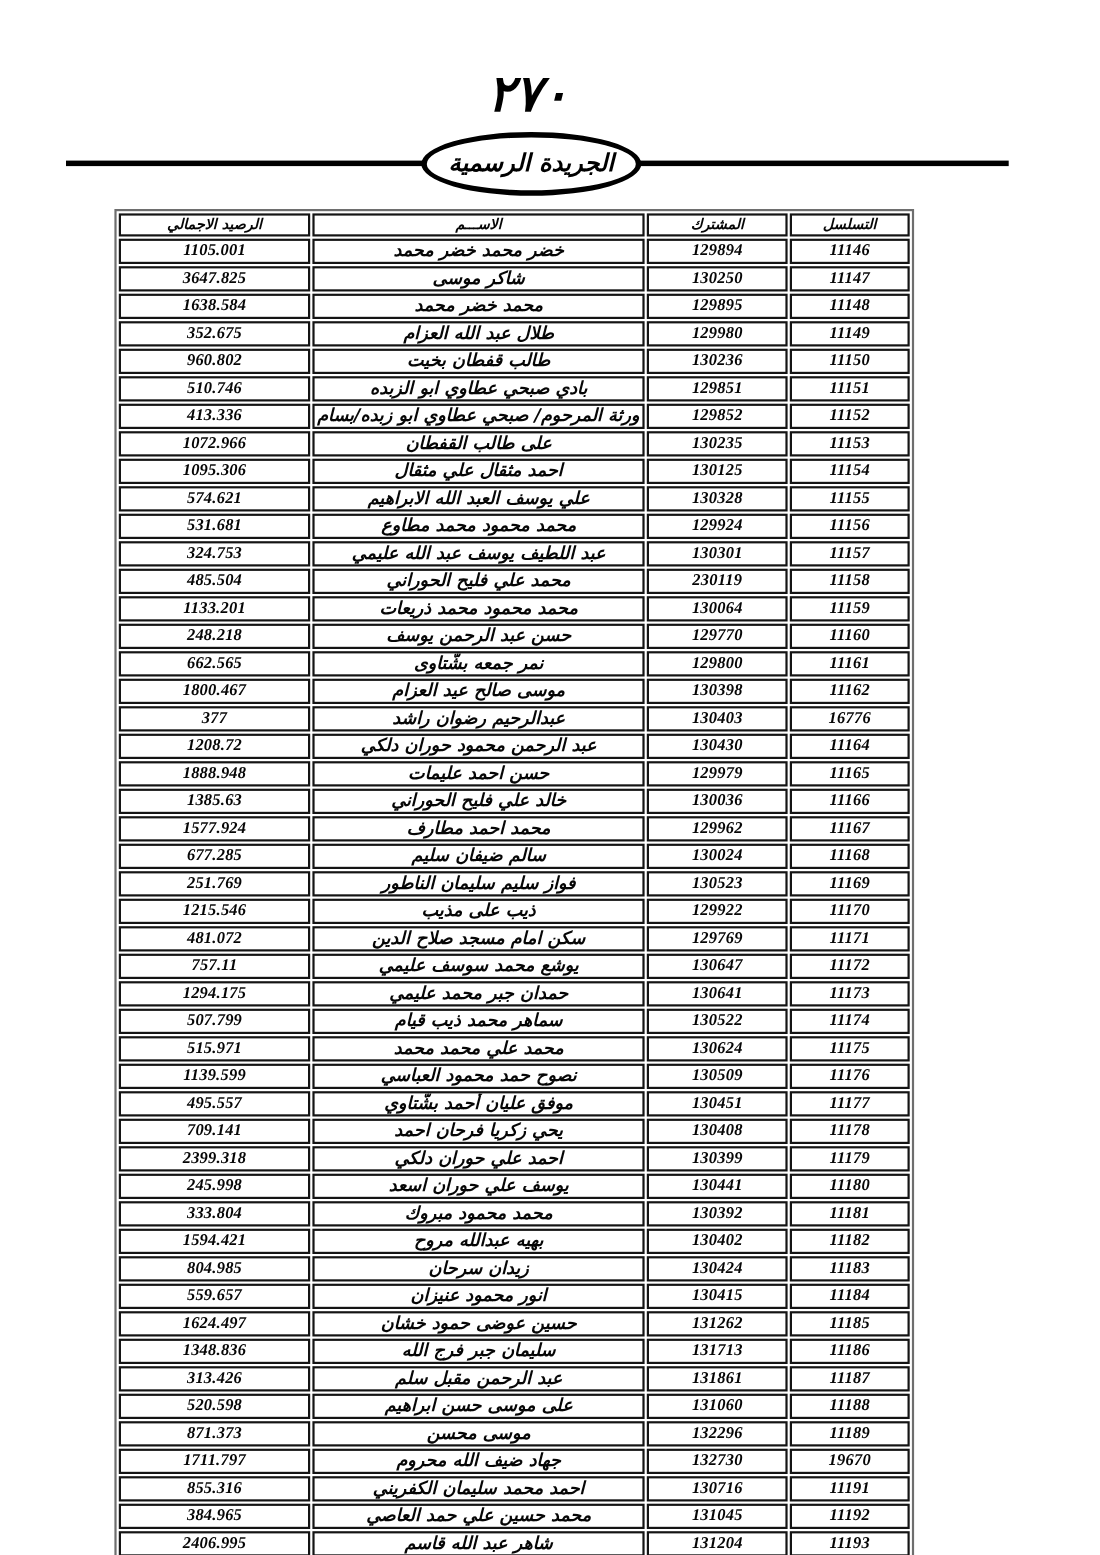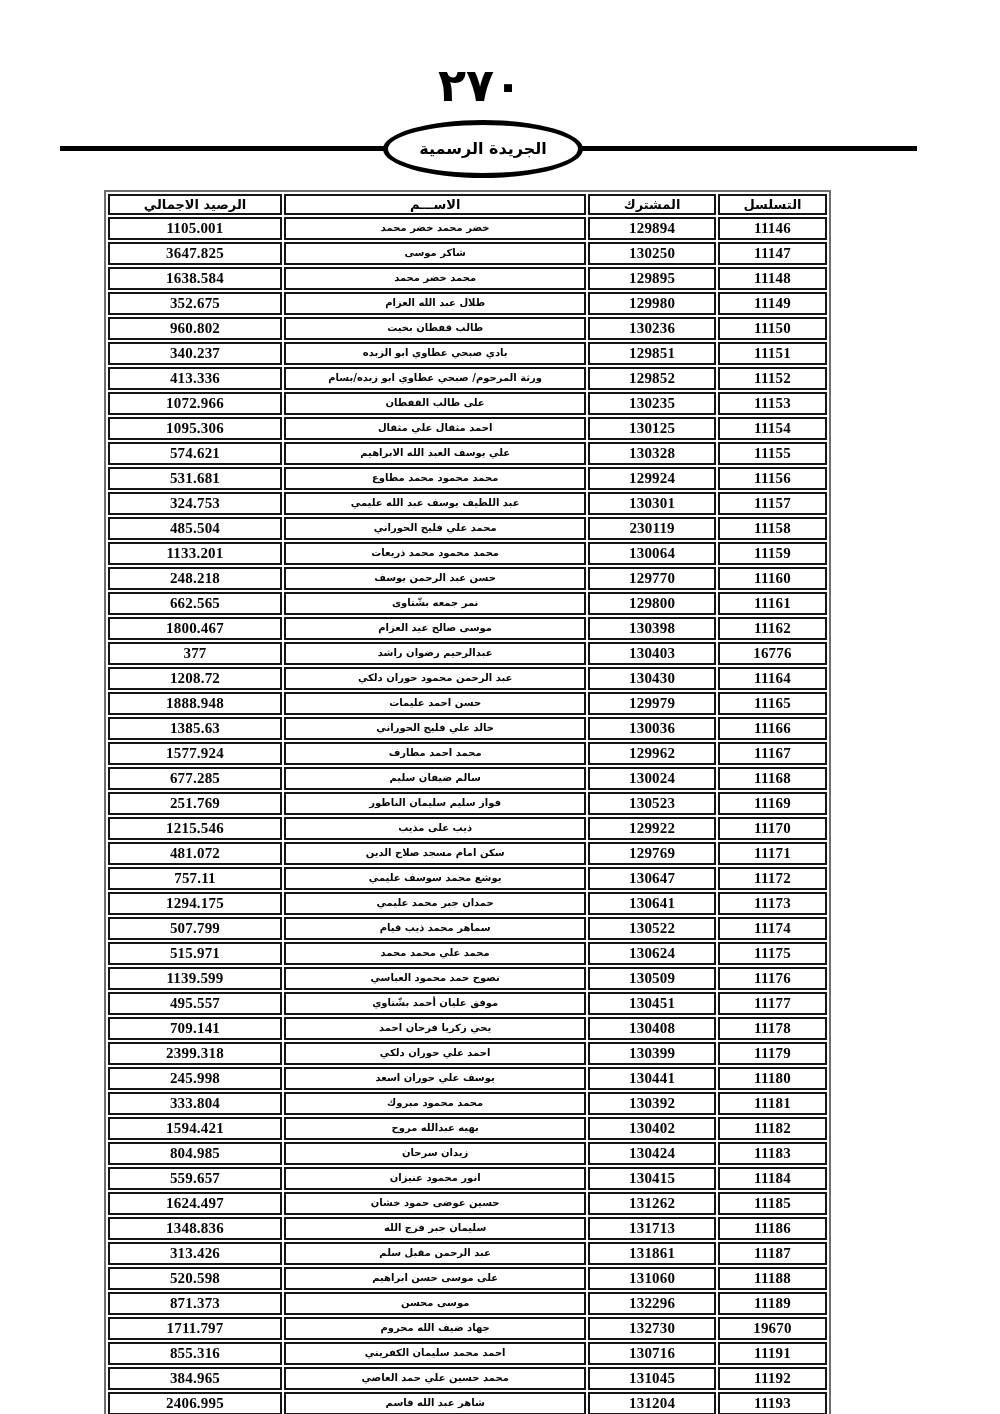--- a/index.html
+++ b/index.html
@@ -8,20 +8,21 @@
     background: #ffffff;
     font-family: "DejaVu Sans", sans-serif;
   }
   .page {
     position: relative;
     width: 1000px;
     height: 1414px;
     background: #ffffff;
     overflow: hidden;
     direction: rtl;
+    font-style: italic;
   }
   .page-number {
     position: absolute;
     top: 62px;
     left: 380px;
     width: 200px;
     text-align: center;
     font-size: 46px;
     font-weight: bold;
     color: #000;
@@ -45,21 +46,21 @@
     height: 48px;
     background: #fff;
     border: 5px solid #000;
     border-radius: 50%;
     display: flex;
     align-items: center;
     justify-content: center;
     z-index: 2;
   }
   .banner-title {
-    font-size: 16px;
+    font-size: 22px;
     font-weight: bold;
     color: #000;
     white-space: nowrap;
     padding-bottom: 2px;
   }
   .table-wrap {
     position: absolute;
     top: 190px;
     left: 104px;
     width: 727px;
@@ -93,21 +94,21 @@
   .col-serial   { width: 15.3%; }
   .col-subscriber { width: 17.9%; }
   .col-name     { width: 42.4%; }
   .col-balance  { width: 24.4%; }
   td.cell-serial, td.cell-subscriber, td.cell-balance {
     font-family: "Liberation Serif", serif;
     font-size: 15px;
     letter-spacing: 0.2px;
   }
   td.cell-name {
-    font-size: 10px;
+    font-size: 16px;
     line-height: 1.05;
   }
 </style>
 </head>
 <body>
 
 <div class="page">
 
   <div class="page-number">٢٧٠</div>
 
@@ -167,21 +168,21 @@
             <td class="cell-serial">11150</td>
             <td class="cell-subscriber">130236</td>
             <td class="cell-name">طالب قفطان بخيت</td>
             <td class="cell-balance">960.802</td>
           </tr>
 
           <tr>
             <td class="cell-serial">11151</td>
             <td class="cell-subscriber">129851</td>
             <td class="cell-name">بادي صبحي عطاوي ابو الزبده</td>
-            <td class="cell-balance">340.237</td>
+            <td class="cell-balance">510.746</td>
           </tr>
 
           <tr>
             <td class="cell-serial">11152</td>
             <td class="cell-subscriber">129852</td>
             <td class="cell-name">ورثة المرحوم/ صبحي عطاوي ابو زبده/بسام</td>
             <td class="cell-balance">413.336</td>
           </tr>
 
           <tr>

